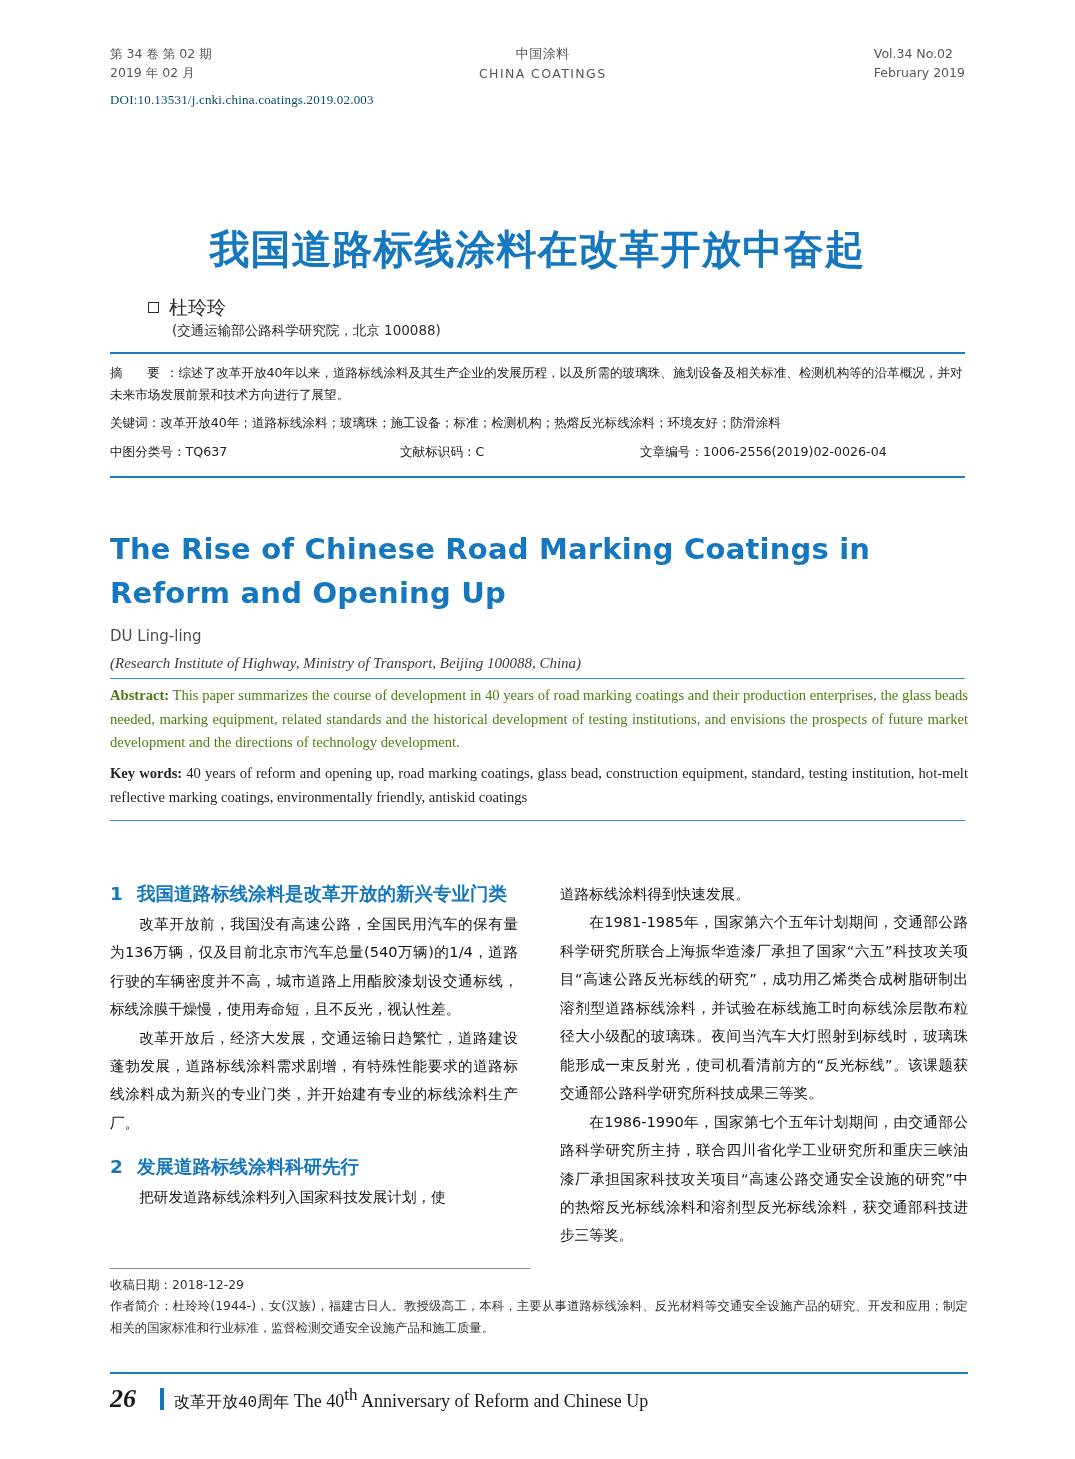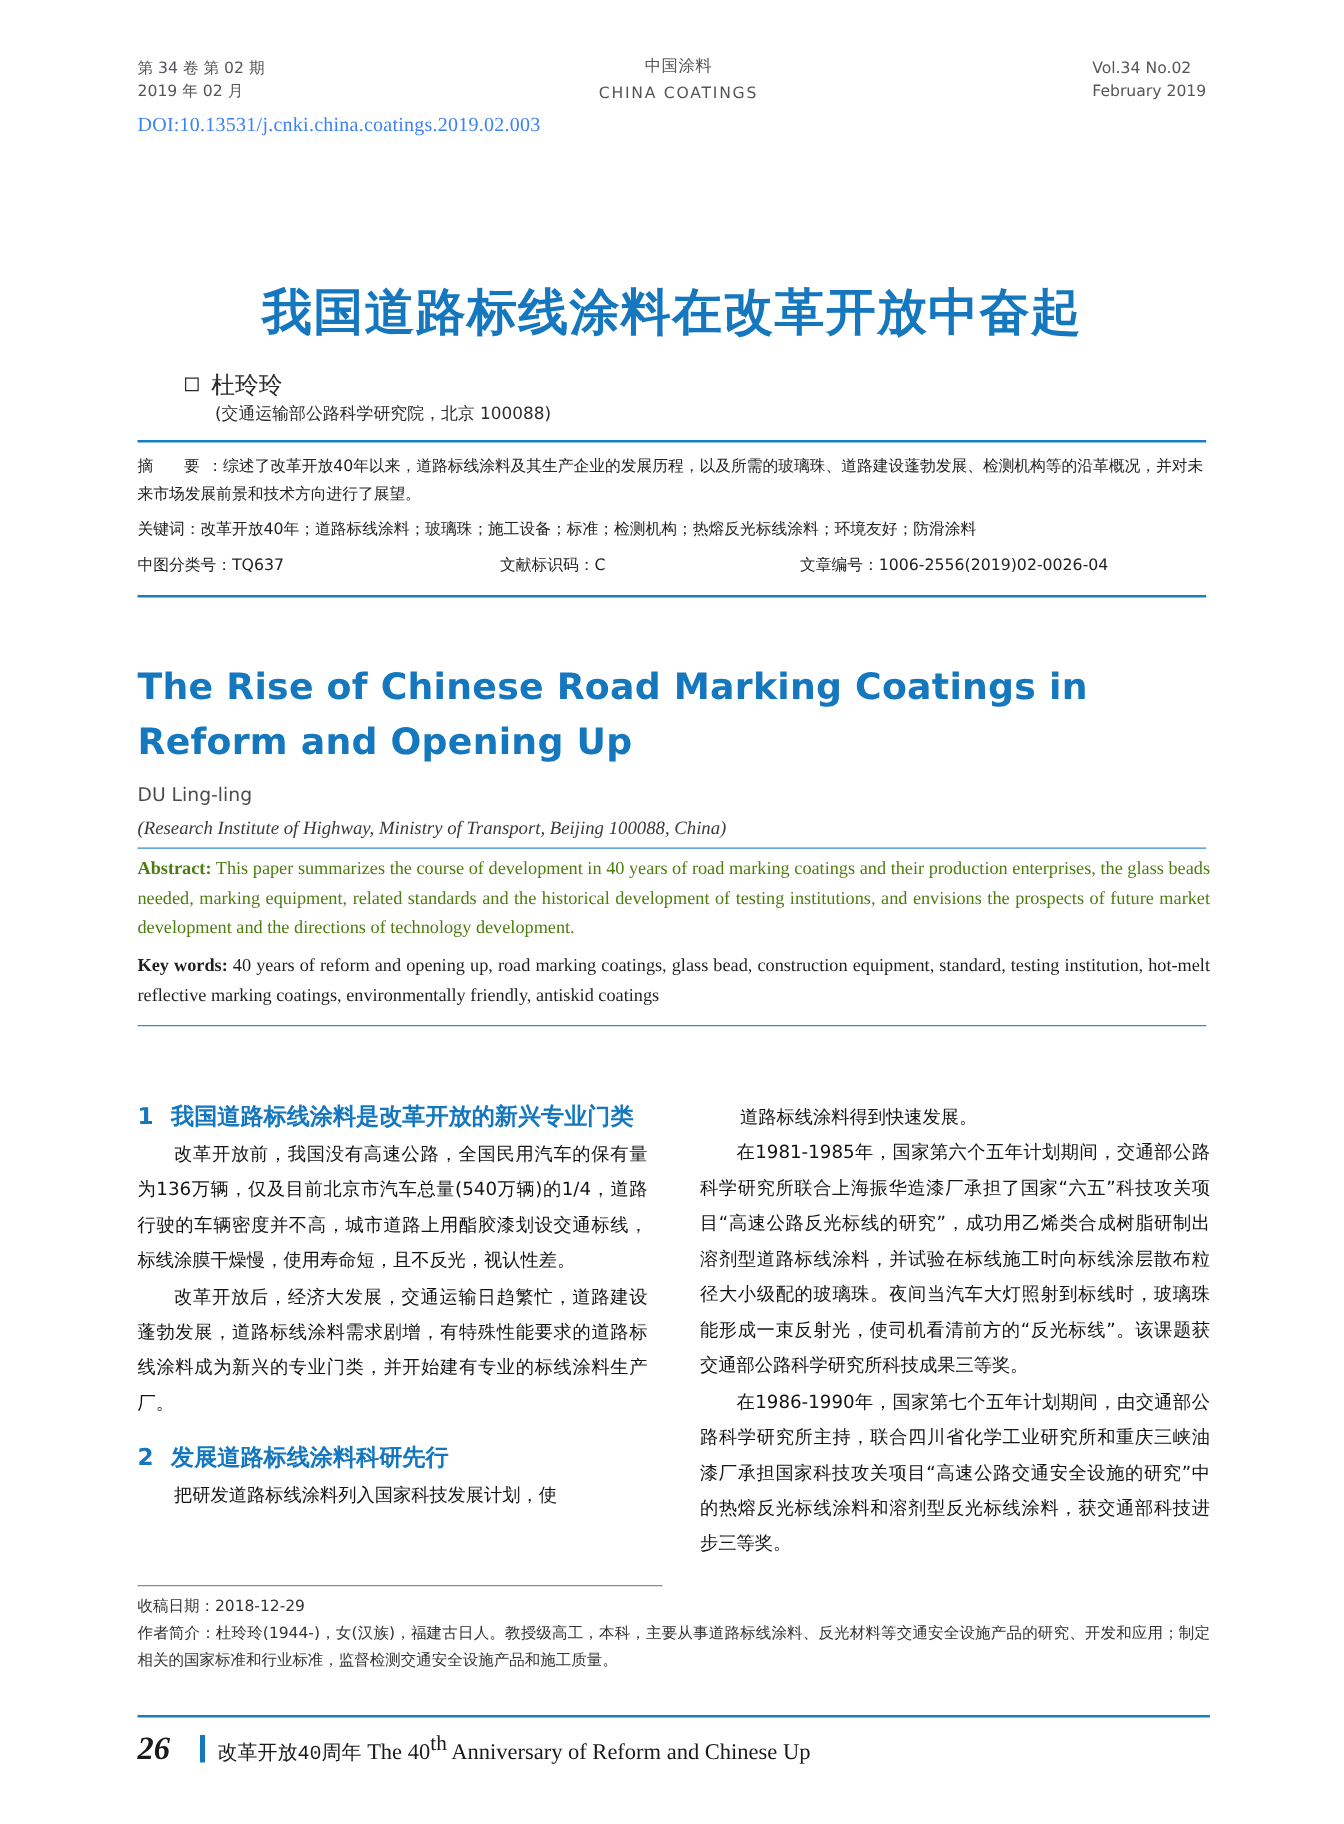--- a/index.html
+++ b/index.html
@@ -41,22 +41,22 @@
   .runhead .col-center { text-align: center; letter-spacing: 0.5px; }
   .runhead .col-right { }
   .runhead .col-center .cn { font-size: 13px; }
   .runhead .col-center .en { letter-spacing: 1.4px; }
 
   .doi {
     position: absolute;
     left: 110px;
     top: 92px;
     font-family: "Liberation Serif", serif;
-    font-size: 16px;
-    color: #3b82f6;
+    font-size: 13px;
+    color: #0c4a6e;
     letter-spacing: 0.2px;
   }
 
   
   .cn-title {
     position: absolute;
     left: 110px;
     top: 222px;
     width: 855px;
     text-align: center;
@@ -301,21 +301,21 @@
 
   <div class="cn-author">
     <span class="box"></span><span>杜玲玲</span>
   </div>
   <div class="cn-affil">(交通运输部公路科学研究院，北京   100088)</div>
 
   <div class="rule thick" style="top:352px;"></div>
 
   <div class="cn-abs" style="top:362px;">
     <p>
-      <span class="lbl">摘　要</span><span>：综述了改革开放40年以来，道路标线涂料及其生产企业的发展历程，以及所需的玻璃珠、道路建设蓬勃发展、检测机构等的沿革概况，并对未来市场发展前景和技术方向进行了展望。</span>
+      <span class="lbl">摘　要</span><span>：综述了改革开放40年以来，道路标线涂料及其生产企业的发展历程，以及所需的玻璃珠、施划设备及相关标准、检测机构等的沿革概况，并对未来市场发展前景和技术方向进行了展望。</span>
     </p>
   </div>
 
   <div class="cn-abs" style="top:412px;">
     <p>
       <span>关键词</span><span>：改革开放40年；道路标线涂料；玻璃珠；施工设备；标准；检测机构；热熔反光标线涂料；环境友好；防滑涂料</span>
     </p>
   </div>
 
   <div class="cn-class" style="top:444px;">
@@ -361,21 +361,21 @@
       <p>改革开放后，经济大发展，交通运输日趋繁忙，道路建设蓬勃发展，道路标线涂料需求剧增，有特殊性能要求的道路标线涂料成为新兴的专业门类，并开始建有专业的标线涂料生产厂。</p>
 
       <div class="sec-head spaced">
         <span class="num">2</span>
         <span class="txt">发展道路标线涂料科研先行</span>
       </div>
       <p>把研发道路标线涂料列入国家科技发展计划，使</p>
     </div>
 
     <div class="col">
-      <p style="text-indent:0;margin-left:32px;">道路标线涂料得到快速发展。</p>
+      <p style="text-indent:0;">道路标线涂料得到快速发展。</p>
       <p>在1981-1985年，国家第六个五年计划期间，交通部公路科学研究所联合上海振华造漆厂承担了国家“六五”科技攻关项目“高速公路反光标线的研究”，成功用乙烯类合成树脂研制出溶剂型道路标线涂料，并试验在标线施工时向标线涂层散布粒径大小级配的玻璃珠。夜间当汽车大灯照射到标线时，玻璃珠能形成一束反射光，使司机看清前方的“反光标线”。该课题获交通部公路科学研究所科技成果三等奖。</p>
       <p>在1986-1990年，国家第七个五年计划期间，由交通部公路科学研究所主持，联合四川省化学工业研究所和重庆三峡油漆厂承担国家科技攻关项目“高速公路交通安全设施的研究”中的热熔反光标线涂料和溶剂型反光标线涂料，获交通部科技进步三等奖。</p>
     </div>
 
   </div>
 
   <div class="foot-rule"></div>
   <div class="footnote">
     <div>
       <span>收稿日期：</span><span>2018-12-29</span>

